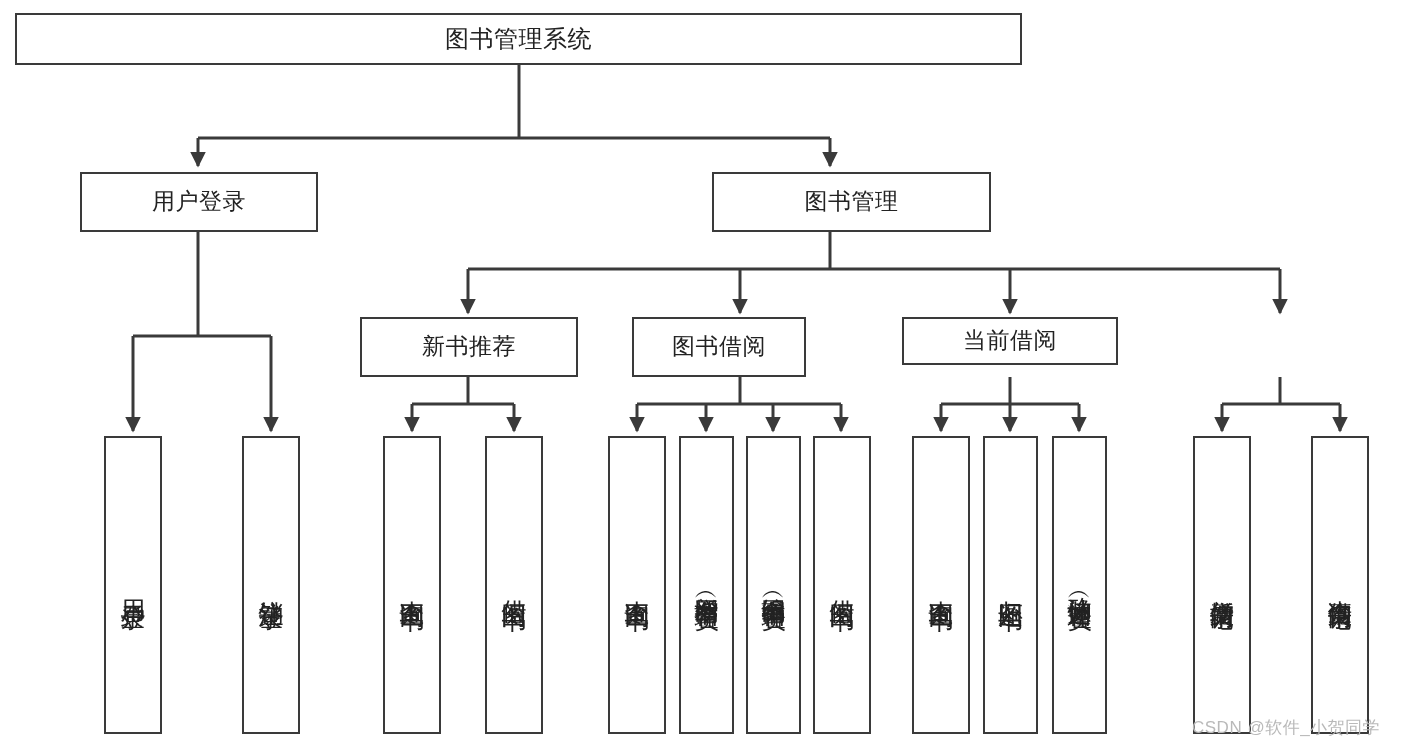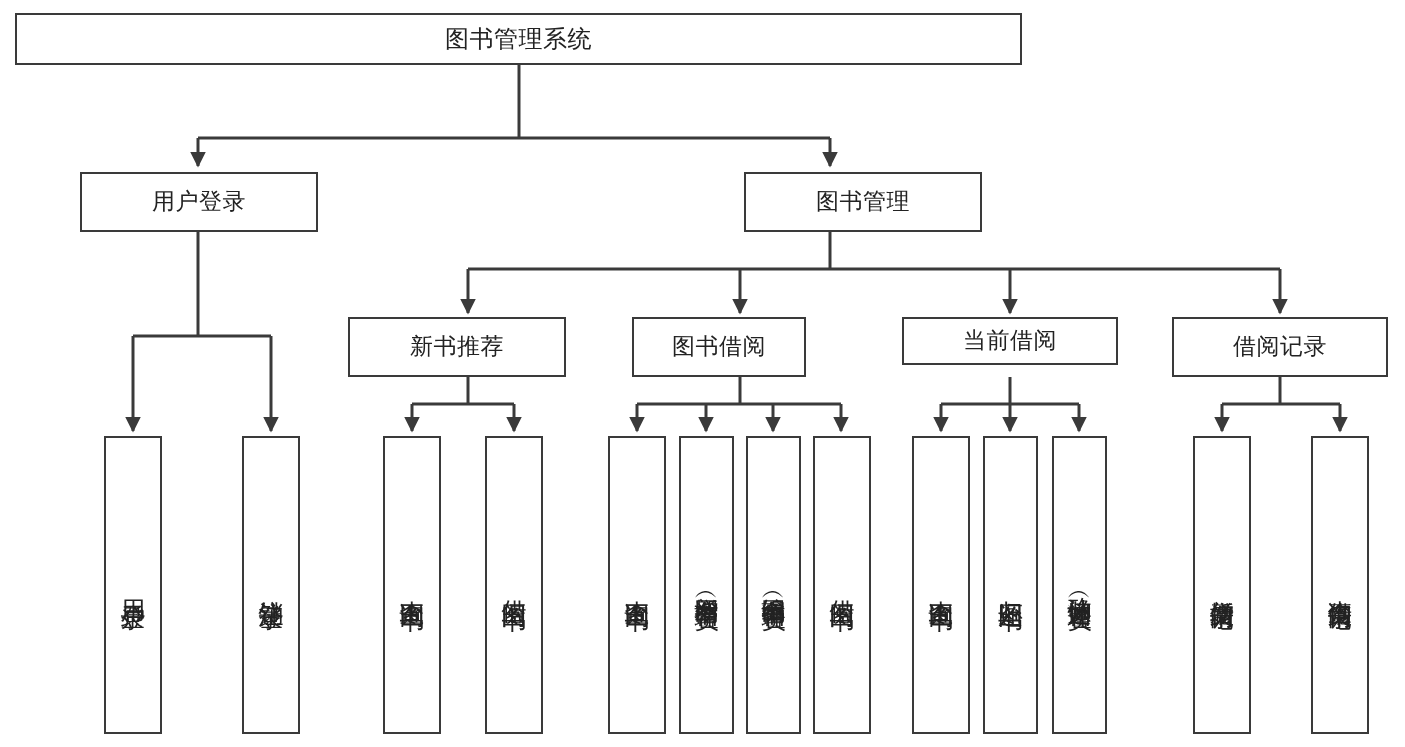--- a/index.html
+++ b/index.html
@@ -124,39 +124,36 @@
   </svg>
 
   <div class="node h-node root" style="left:15px;top:13px;width:1007px;height:52px;">
     <span class="lbl">图书管理系统</span>
   </div>
 
   <div class="node h-node" style="left:80px;top:172px;width:238px;height:60px;">
     <span class="lbl">用户登录</span>
   </div>
 
-  <div class="node h-node" style="left:712px;top:172px;width:238px;height:60px;margin-left:32px;">
+  <div class="node h-node" style="left:712px;top:172px;width:279px;height:60px;">
     <span class="lbl">图书管理</span>
   </div>
 
-  <div class="node h-node" style="left:348px;top:317px;width:218px;height:60px;">
+  <div class="node h-node" style="left:360px;top:317px;width:218px;height:60px;">
     <span class="lbl">新书推荐</span>
   </div>
 
   <div class="node h-node" style="left:632px;top:317px;width:174px;height:60px;">
     <span class="lbl">图书借阅</span>
   </div>
 
   <div class="node h-node" style="left:902px;top:317px;width:216px;height:48px;">
     <span class="lbl">当前借阅</span>
   </div>
 
-  <div class="node h-node" style="left:1172px;top:317px;width:216px;height:60px;">
-    <span class="lbl">借阅记录</span>
-  </div>
 
   <div class="node v-node" style="left:104px;top:436px;width:58px;height:298px;">
     <span class="lbl">用户登录</span>
   </div>
 
   <div class="node v-node" style="left:242px;top:436px;width:58px;height:298px;">
     <span class="lbl">注销登录</span>
   </div>
 
   <div class="node v-node" style="left:383px;top:436px;width:58px;height:298px;">
@@ -196,14 +193,15 @@
   </div>
 
   <div class="node v-node narrow" style="left:1193px;top:436px;width:58px;height:298px;">
     <span class="lbl">新增借阅记录</span>
   </div>
 
   <div class="node v-node narrow" style="left:1311px;top:436px;width:58px;height:298px;">
     <span class="lbl">查询借阅记录</span>
   </div>
 
+  <div class="watermark" style="left:1192px;top:716px;">CSDN @软件_小贺同学</div>
 
 </div>
 
 </body></html>

